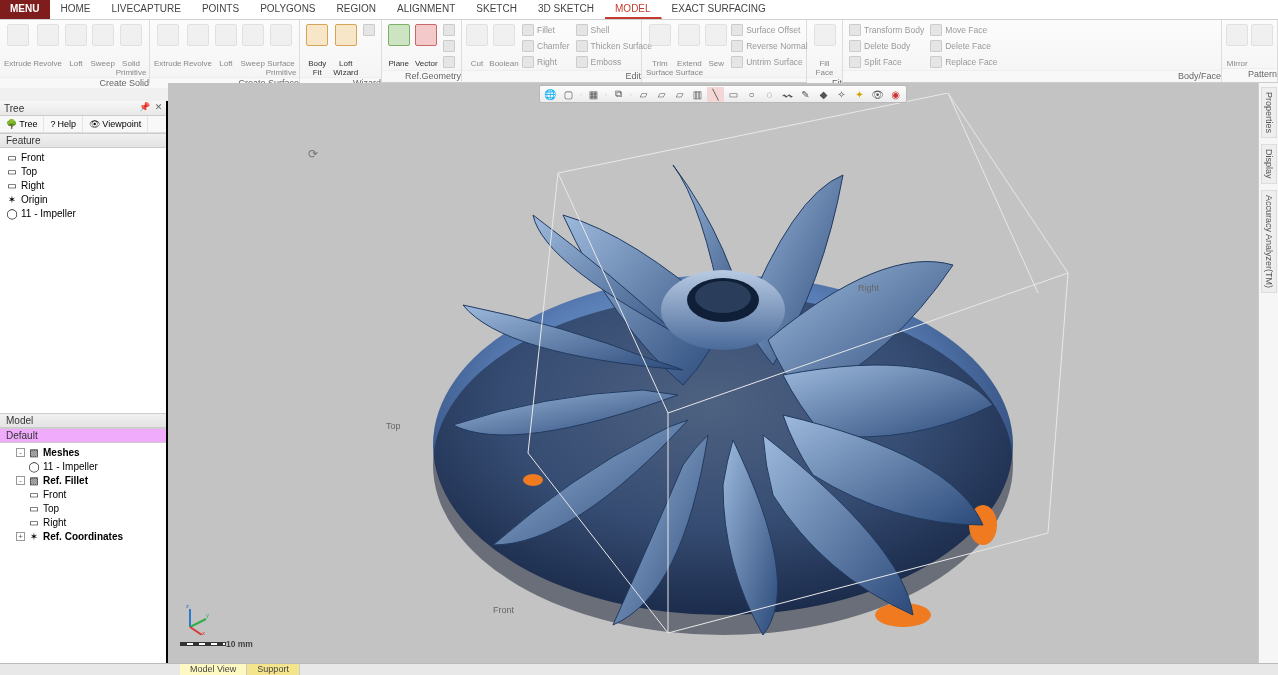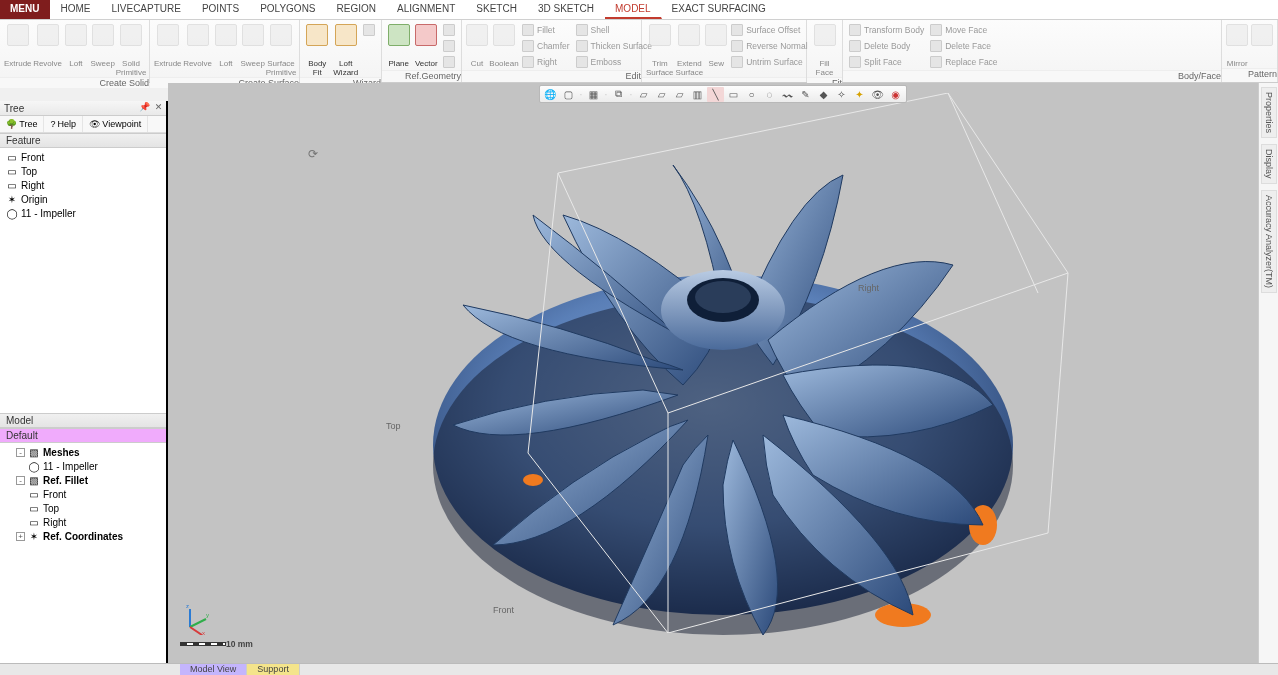--- a/index.html
+++ b/index.html
@@ -55,21 +55,21 @@
 .impeller { position: absolute; left: 50%; top: 52%; transform: translate(-50%,-50%); width: 600px; height: 520px; z-index: 10; }
 .frame-box { position: absolute; border: 1px solid #dedede; z-index: 12; pointer-events:none; }
 
 .triad { position: absolute; left: 12px; bottom: 28px; width: 30px; height: 30px; z-index: 20;}
 .scalebar { position: absolute; left: 12px; bottom: 14px; display:flex; align-items:center; font-size:8.5px; color:#444; z-index:20;font-weight:bold;}
 .scalebar .bar { width:46px; height:4px; background: repeating-linear-gradient(90deg,#333 0 6px,#fff 6px 12px); border:1px solid #333; }
 
 
 .bottom-tabs { position: absolute; left: 0; right: 0; bottom: 0; height: 12px; background: #e8e8e8; border-top: 1px solid #bbb; display: flex; font-size: 9px; }
 .bottom-tabs .bt { padding: 0 10px; border-right: 1px solid #ccc; cursor: pointer; color:#444; background:#f5f5f5; }
-.bottom-tabs .bt.first { margin-left: 180px; background:#c4b5fd; }
+.bottom-tabs .bt.first { margin-left: 180px; background:#fef9c3; }
 .bottom-tabs .bt.active { background: #f4e48b; }
 
 
 .right-rail { position: absolute; right: 0; top: 0; width: 20px; height: 100%; background: #f6f6f6; border-left: 1px solid #ccc; z-index: 40; display:flex; flex-direction:column; align-items:center; padding-top:4px; gap:6px;}
 .rail-tab { writing-mode: vertical-rl; font-size: 9px; color:#555; padding: 4px 2px; background:#eee; border:1px solid #ddd; cursor:pointer; }
 
 </style>
 </head>
 <body>
 

